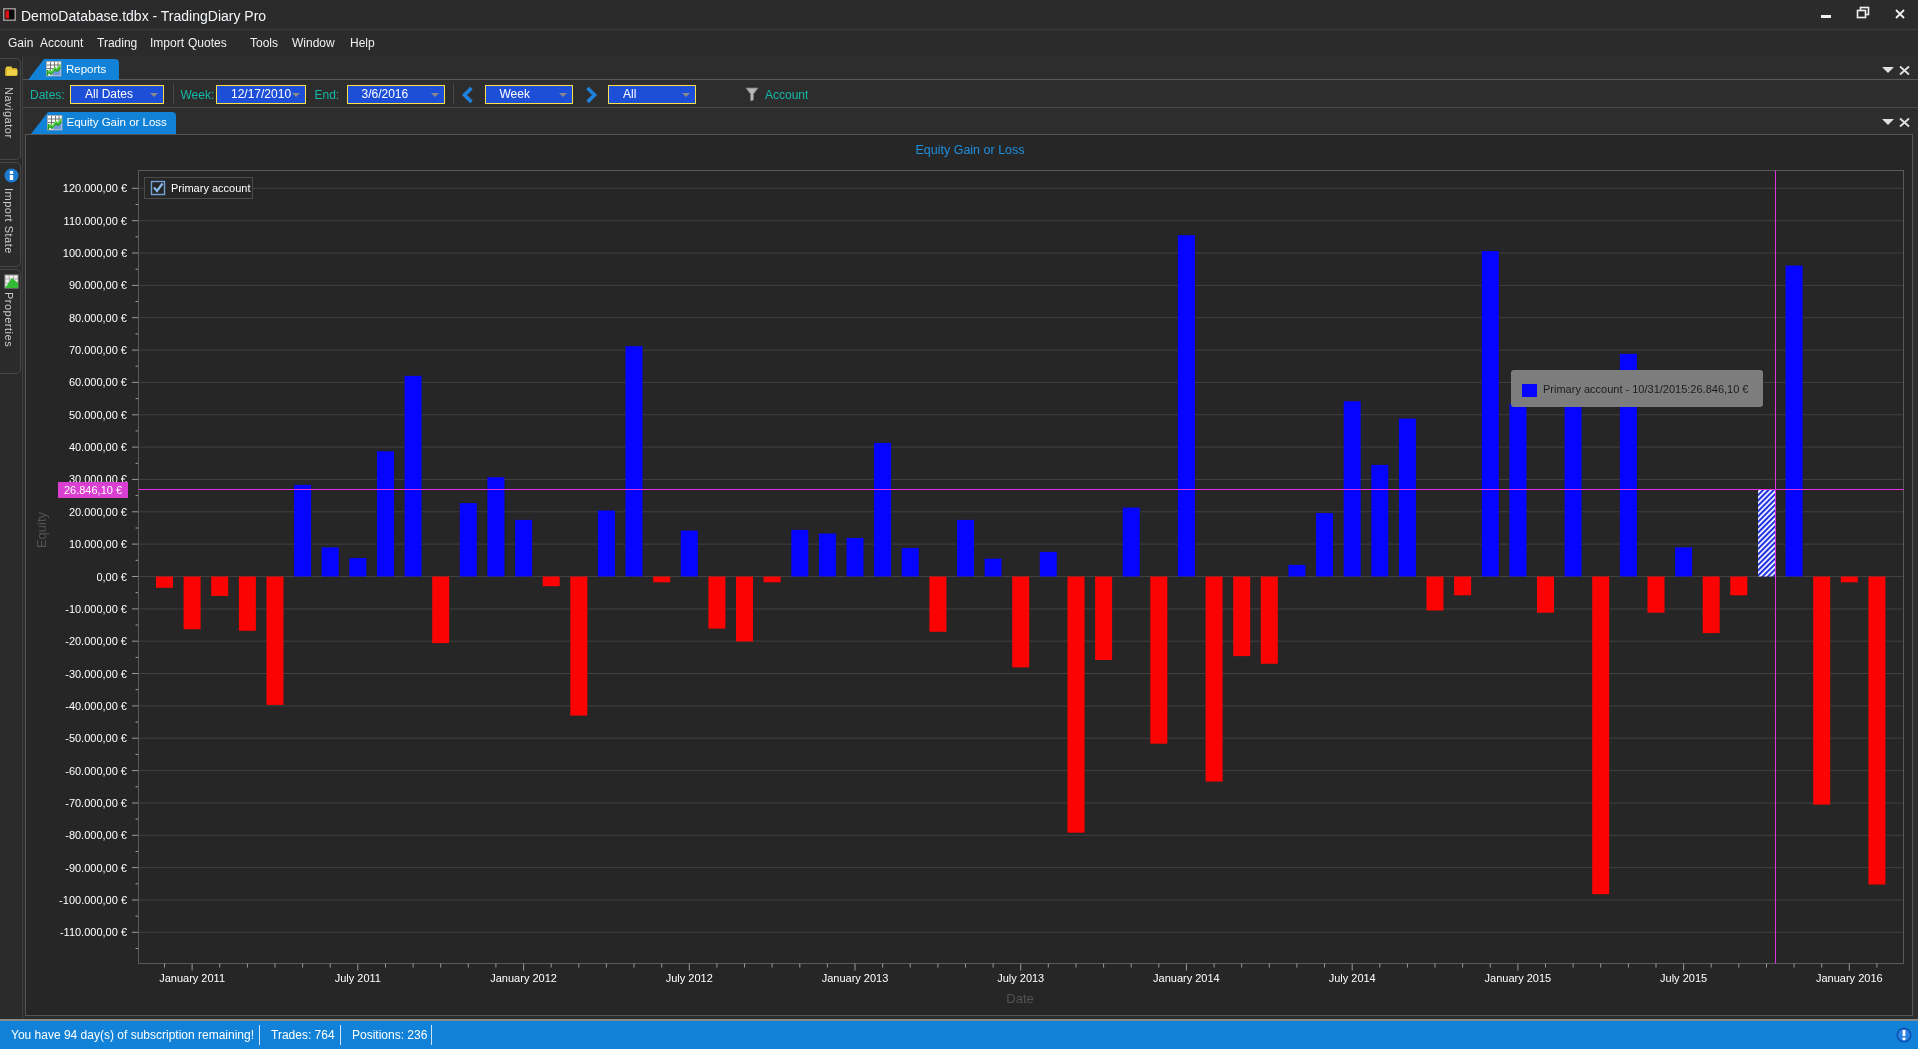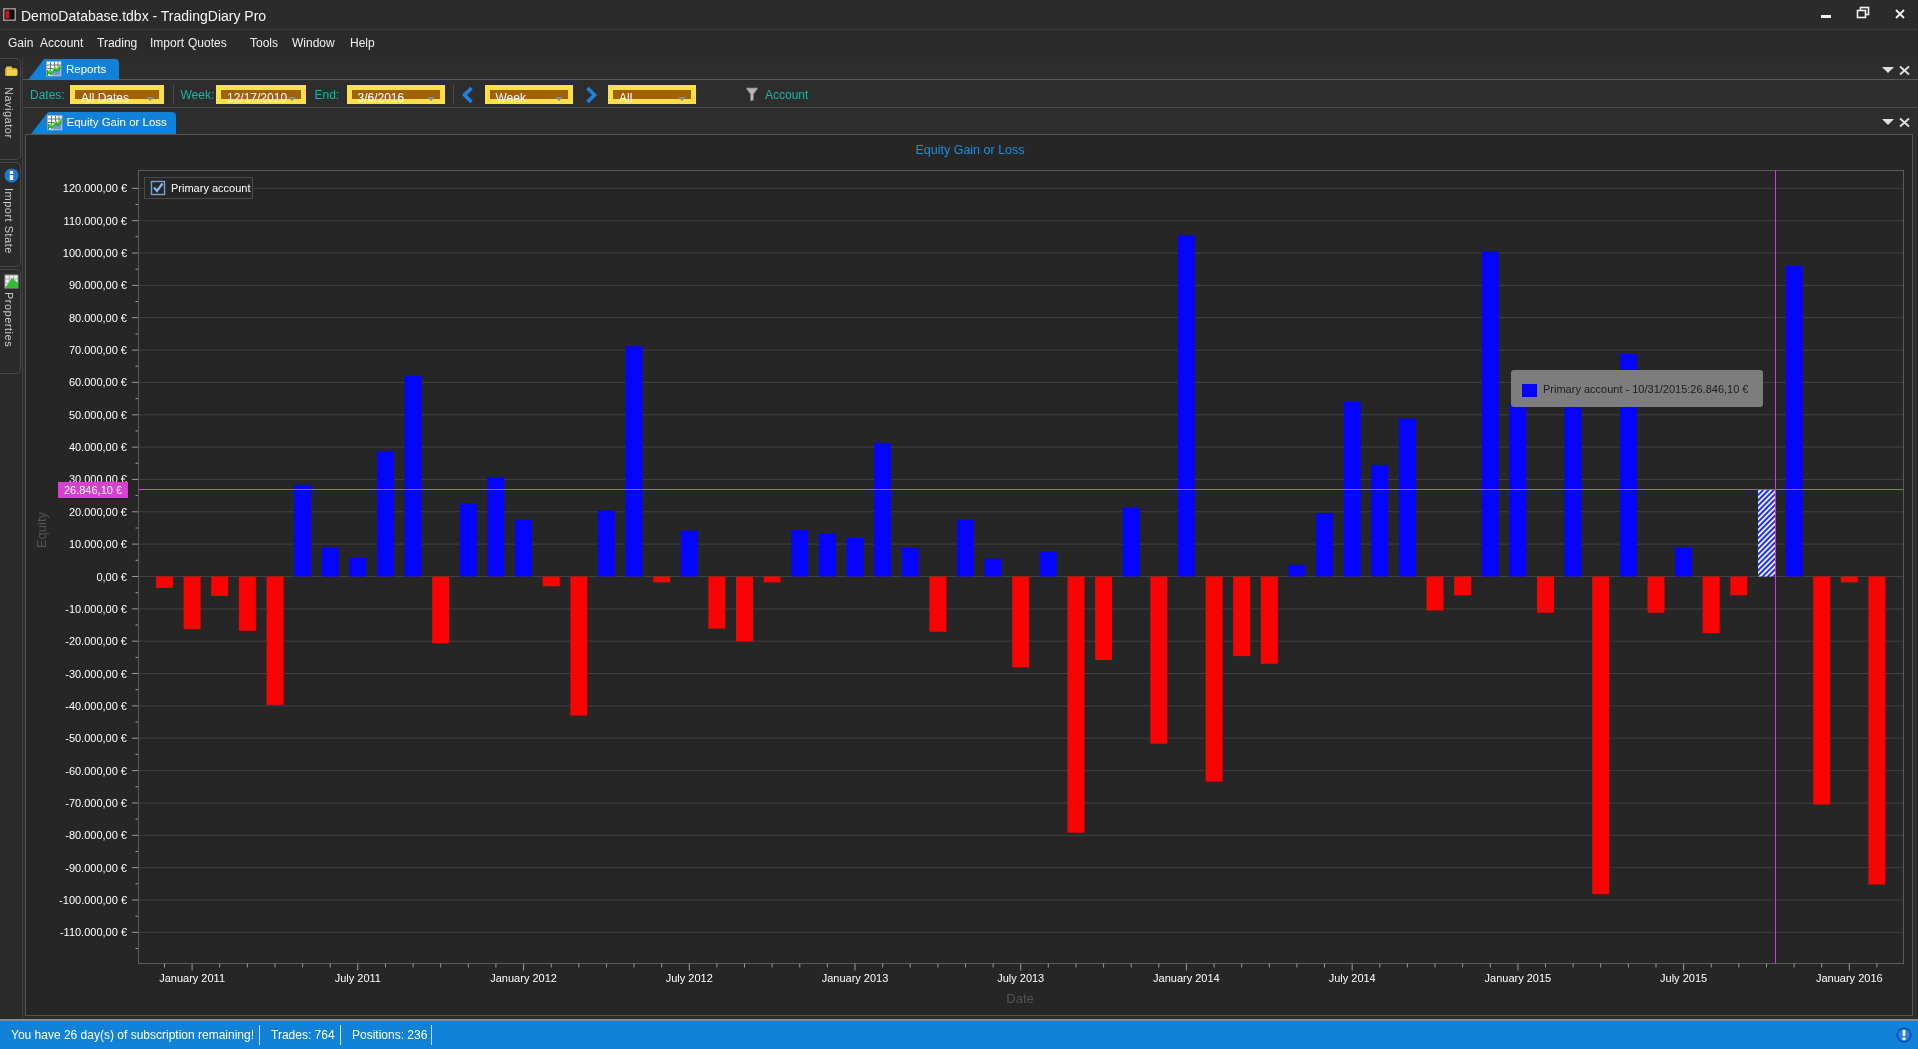--- a/index.html
+++ b/index.html
@@ -15,22 +15,22 @@
   border-radius:0 5px 5px 0; }
 .vtext { position:absolute; left:3px; writing-mode:vertical-rl; font-size:11px; color:#cccccc;
   letter-spacing:0.5px; }
 .row1 { position:absolute; left:23px; top:57px; width:1895px; height:23px; background:#2d2d2d;
   border-bottom:1px solid #5a5a5a; }
 .toolbar { position:absolute; left:23px; top:81px; width:1895px; height:27px; background:#2d2d2d;
   border-bottom:1px solid #4a4a4a; }
 .row2 { position:absolute; left:23px; top:109px; width:1895px; height:25px; background:#2d2d2d; }
 .tabblue { position:absolute; background:#1182d8; }
 .tabtxt { color:#ffffff; font-weight:normal; position:absolute; }
-.dd { position:absolute; top:4px; height:19px; background:#a16207; border:5px solid #fde047;
-  color:#ffffff; font-size:12px; line-height:17px; padding-left:6px; }
+.dd { position:absolute; top:4px; height:19px; background:#1d4ed8; border:1px solid #fde047;
+  color:#ffffff; font-size:12px; line-height:17px; padding-left:14px; }
 .dd .ar { position:absolute; right:5px; top:7px; width:0; height:0; border-left:4px solid transparent;
   border-right:4px solid transparent; border-top:4px solid #8a8a8a; }
 .tlabel { position:absolute; top:7px; font-size:12px; color:#14b8a6; }
 .vsep { position:absolute; top:3px; height:20px; width:1px; background:#4a4a4a; }
 .chart { position:absolute; left:25px; top:134px; }
 .statusline { position:absolute; left:0; top:1019px; width:1918px; height:2px; background:#8a8a8a; }
 .statusbar { position:absolute; left:0; top:1021px; width:1918px; height:28px; background:#1182d8; }
 .stxt { position:absolute; top:7px; font-size:12px; color:#ffffff; }
 .ssep { position:absolute; top:4px; width:1px; height:20px; background:#cfe2f2; }
 .winbtn { position:absolute; top:0; color:#f0f0f0; }
@@ -393,21 +393,21 @@
 <rect x="144.5" y="177.5" width="108" height="21" fill="#262626" stroke="#4a4a4a"></rect>
 <rect x="151.5" y="181.5" width="13" height="13" fill="none" stroke="#73a2d8" stroke-width="1.4"></rect>
 <path d="M154 187.5 L157 191 L162.5 183.5" fill="none" stroke="#8cb8e8" stroke-width="2.2"></path>
 <text x="171" y="191.5" font-size="11" fill="#ffffff">Primary account</text>
 <rect x="1511" y="370" width="252" height="37" rx="3" fill="#7d7d7d"></rect>
 <rect x="1522" y="384" width="15" height="13" fill="#0404ff"></rect>
 <text x="1543" y="393" font-size="11" fill="#1d1d1d">Primary account - 10/31/2015:26.846,10 €</text>
 </svg>
 <div class="statusline"></div>
 <div class="statusbar">
-  <div class="stxt" style="left:11px">You have 26 day(s) of subscription remaining!</div>
+  <div class="stxt" style="left:11px">You have 94 day(s) of subscription remaining!</div>
   <div class="ssep" style="left:259px"></div>
   <div class="stxt" style="left:271px">Trades: 764</div>
   <div class="ssep" style="left:340px"></div>
   <div class="stxt" style="left:352px">Positions: 236</div>
   <div class="ssep" style="left:431px"></div>
   <svg style="position:absolute;left:1896px;top:6px" width="16" height="16" viewBox="0 0 16 16">
     <circle cx="8" cy="8" r="7.5" fill="#0a50b0"></circle>
     <circle cx="8" cy="8" r="6" fill="#2a7fe0"></circle>
     <rect x="6.6" y="3" width="2.8" height="6" fill="#ffffff"></rect>
     <rect x="6.6" y="10.5" width="2.8" height="2.6" fill="#ffffff"></rect>

